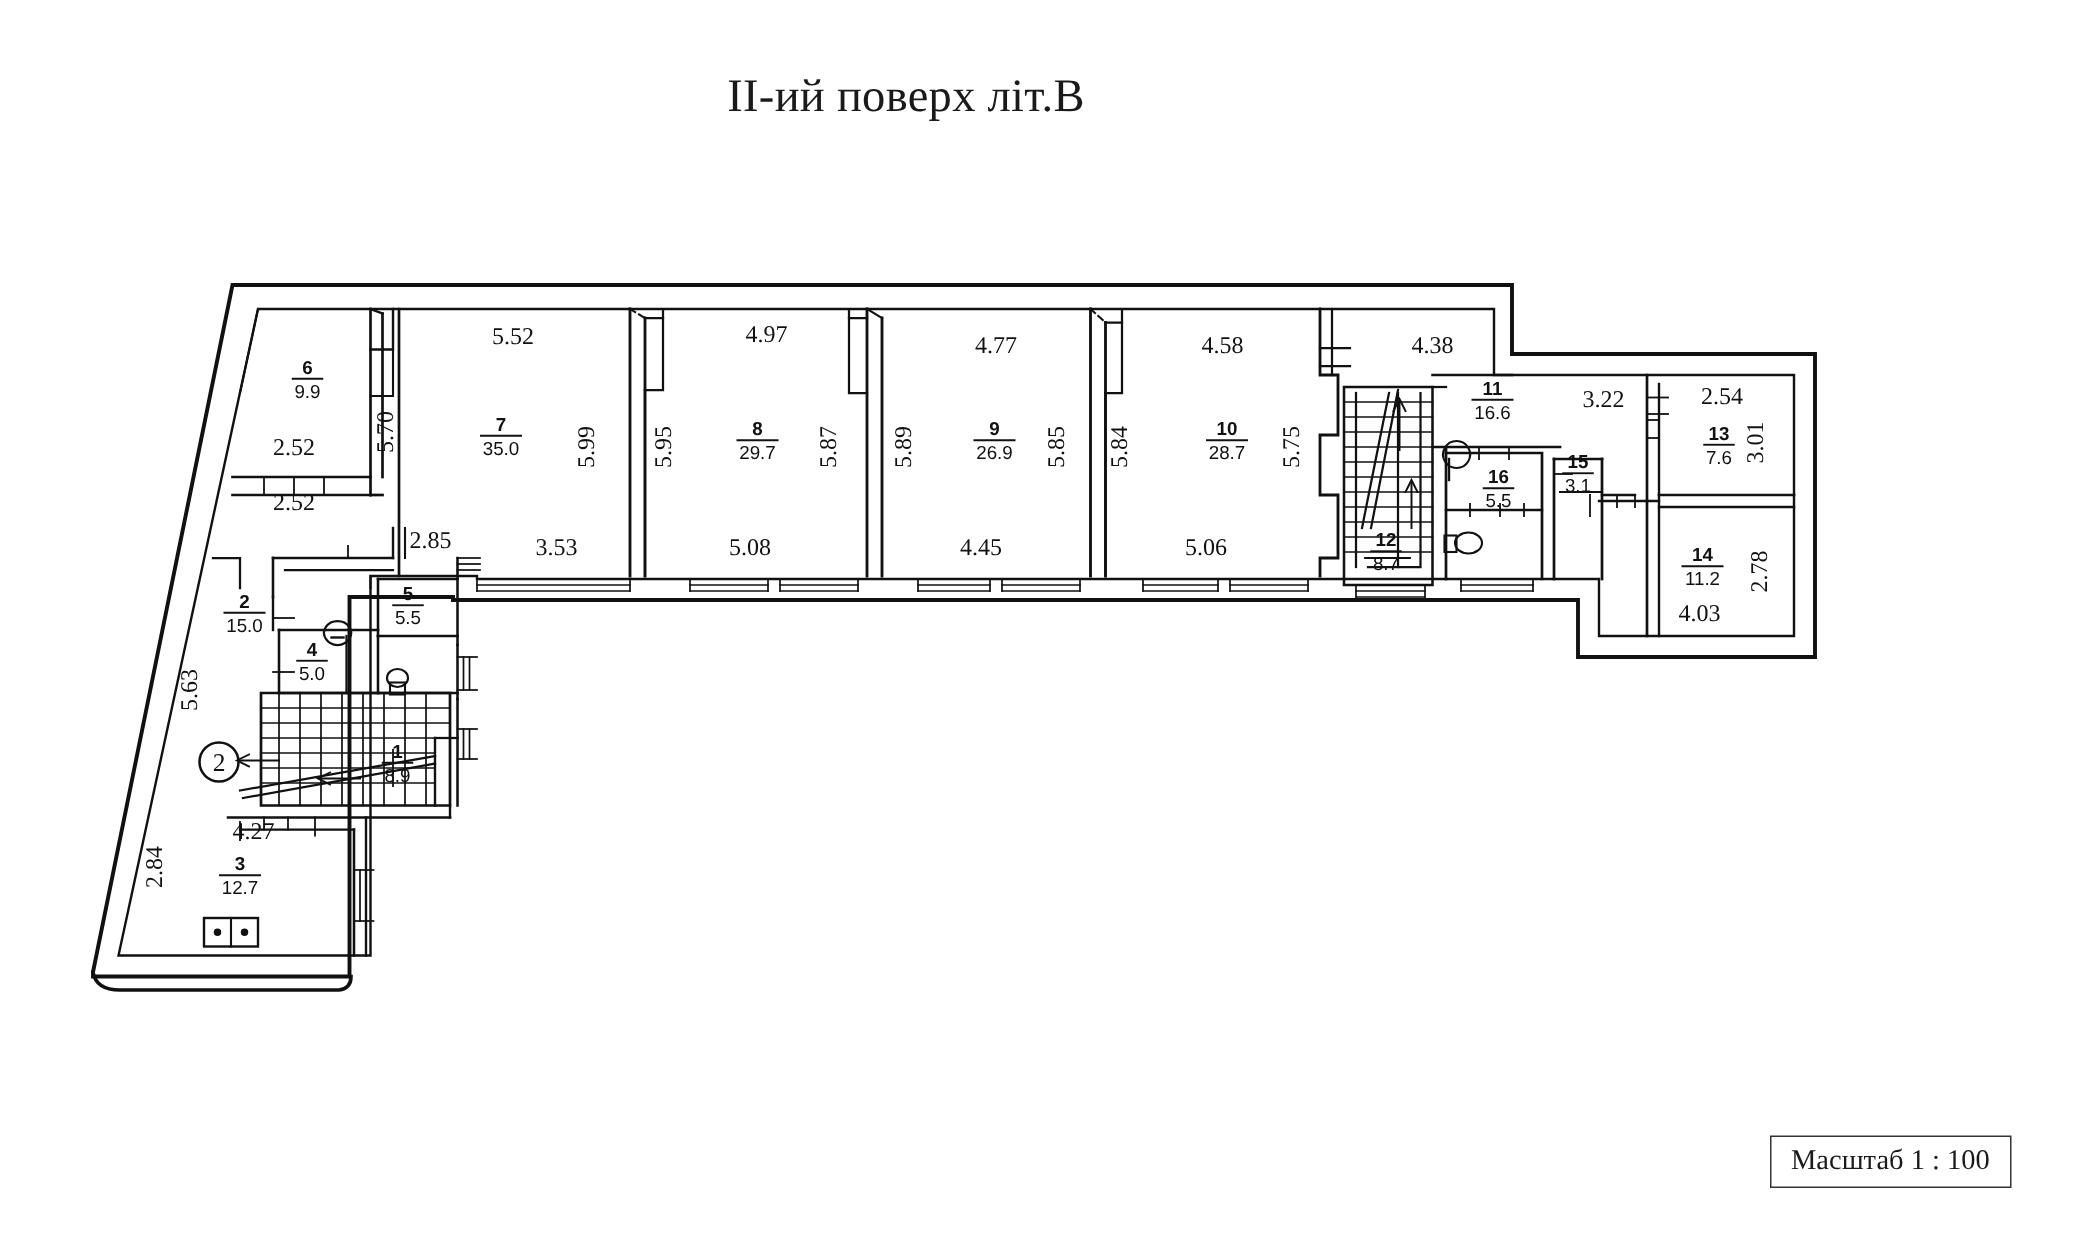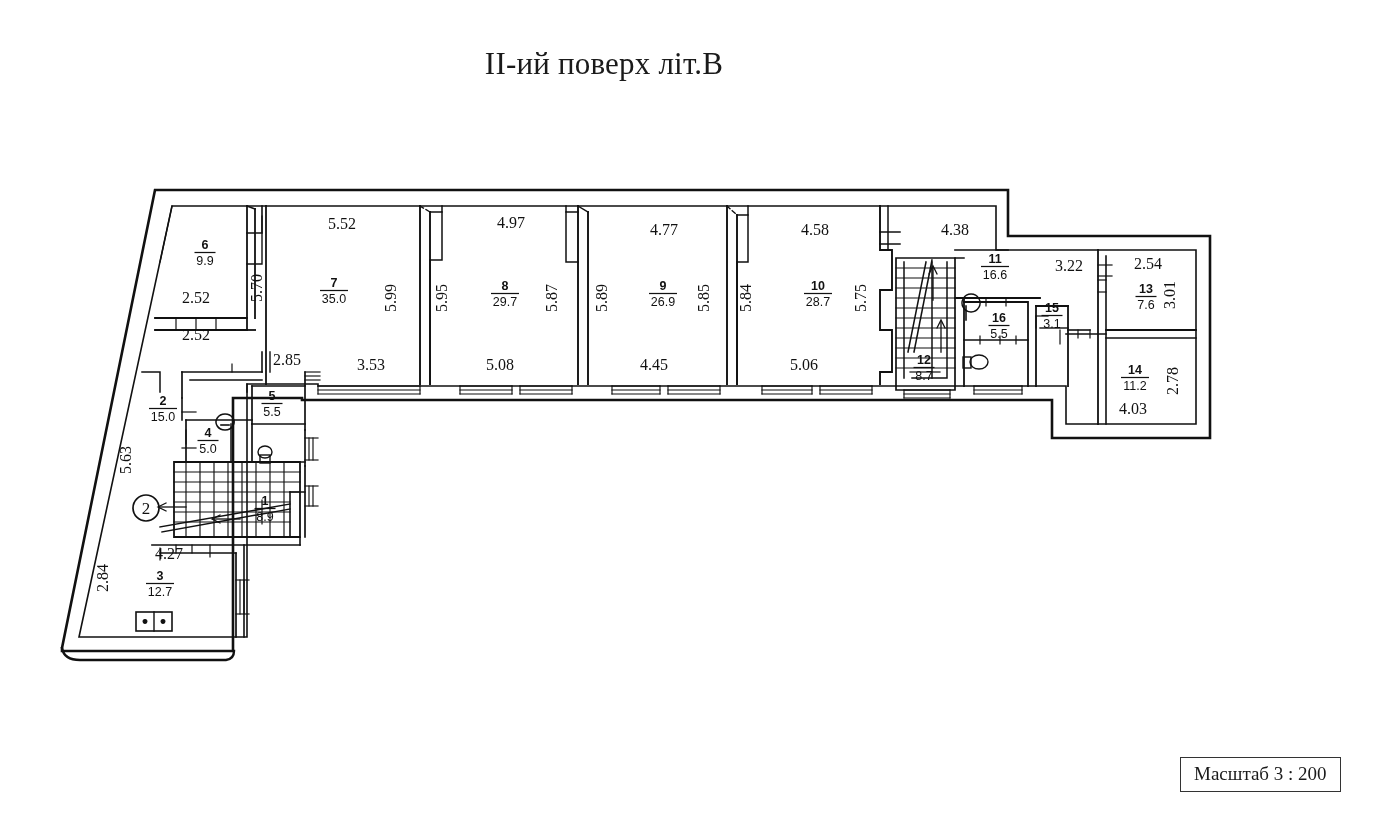--- a/index.html
+++ b/index.html
@@ -435,13 +435,13 @@
         <text class="dimv" x="108" y="578" transform="rotate(-90 108 578)">2.84</text>
       </g>
 
   <g>
     <circle cx="146" cy="508" r="13" fill="none" stroke="#111" stroke-width="1.7"></circle>
     <text id="level-marker-text" class="marker-txt" x="146" y="514">2</text>
   </g>
 </svg>
 </div>
 
-<div id="scale-box">Масштаб 3 : 200</div>
+<div id="scale-box">Масштаб 1 : 100</div>
 
 </body></html>

